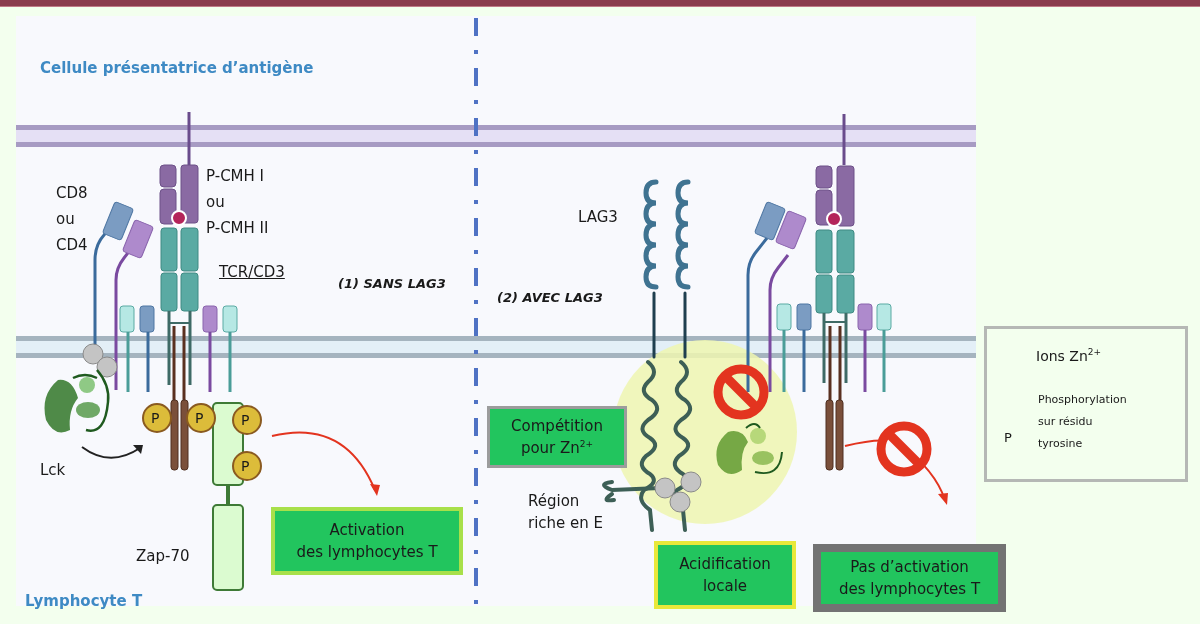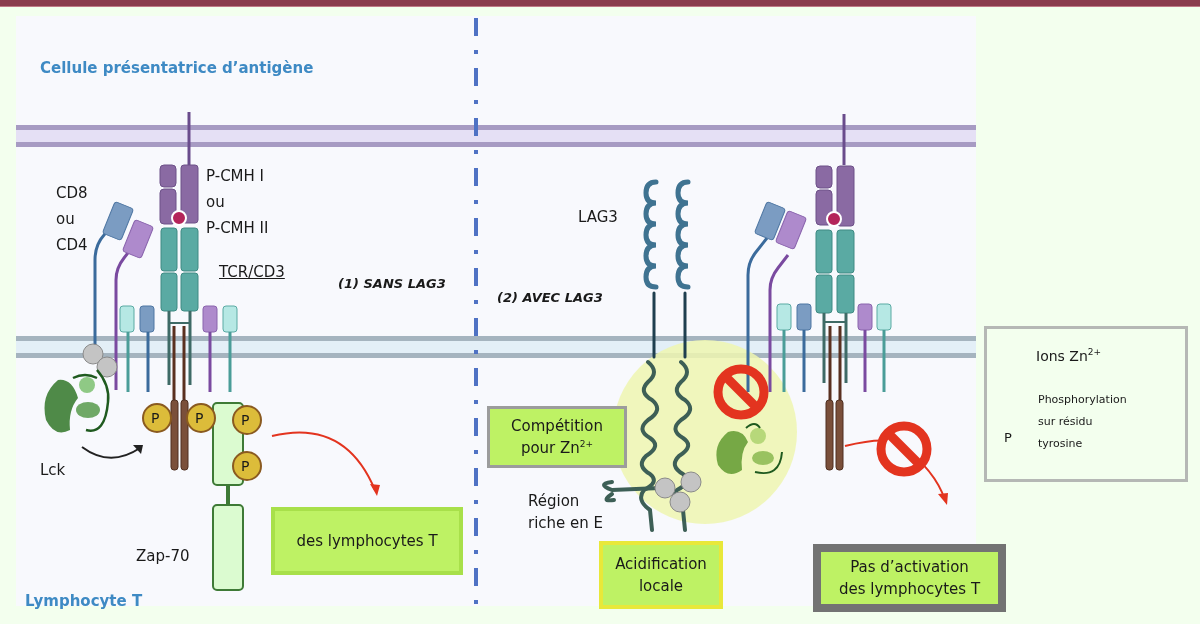--- a/index.html
+++ b/index.html
@@ -8,21 +8,21 @@
     background: #f3ffee;
     font-family: "DejaVu Sans", sans-serif;
   }
   .topbar { position: absolute; left: 0; top: 0; width: 1200px; height: 6px; background: #8b3c4e; border-bottom: 1px solid #c07a88; }
   .panel { position: absolute; left: 16px; top: 16px; width: 960px; height: 590px; background: #f8f9fd; }
   svg.diagram { position: absolute; left: 0; top: 0; width: 1200px; height: 624px; }
   .t { position: absolute; color: #1a1a1a; font-family: "DejaVu Sans", sans-serif; font-size: 15px; line-height: 20px; white-space: nowrap; }
   .blue-title { color: #3e8ac4; font-weight: bold; font-size: 15px; margin-top: 8px; }
   .center { text-align: left; }
   .italic-bold { font-style: italic; font-weight: bold; font-size: 13px; }
-  .box { position: absolute; background: #bef264; box-sizing: border-box; display: flex; align-items: center; justify-content: center; text-align: center; font-size: 15px; line-height: 22px; color: #1a1a1a; }
+  .box { position: absolute; background: #22c55e; box-sizing: border-box; display: flex; align-items: center; justify-content: center; text-align: center; font-size: 15px; line-height: 22px; color: #1a1a1a; }
   .box-green { border: 4px solid #a8e04a; }
   .box-yellow { border: 4px solid #e8e83a; }
   .box-red { border: 8px solid #737373; }
   .box-grey { border: 3px solid #9c9c9c; }
   .legend { position: absolute; left: 984px; top: 326px; width: 204px; height: 156px; border: 3px solid #b5b8b5; box-sizing: border-box; background: #f3ffee; }
   sup { font-size: 9px; vertical-align: 6px; line-height: 0; }
 </style>
 </head>
 <body>
 
@@ -233,30 +233,31 @@
 <span class="t italic-bold" style="left:338px;top:274px;">(1) SANS LAG3</span>
 <span class="t italic-bold" style="left:497px;top:288px;">(2) AVEC LAG3</span>
 <span class="t" style="left:578px;top:207px;">LAG3</span>
 <div class="t center" style="left:528px;top:490px;width:86px;line-height:22px;">
   <div>Région</div>
   <div>riche en E</div>
 </div>
 
 <div class="box box-green" style="left:271px;top:507px;width:192px;height:68px;">
   <div>
+    <div>Activation</div>
     <div>des lymphocytes T</div>
   </div>
 </div>
 <div class="box box-grey" style="left:487px;top:406px;width:140px;height:62px;">
   <div>
     <div>Compétition</div>
     <div><span>pour Zn</span><sup>2+</sup></div>
   </div>
 </div>
-<div class="box box-yellow" style="left:599px;top:541px;width:124px;height:68px;">
+<div class="box box-yellow" style="left:654px;top:541px;width:142px;height:68px;">
   <div>
     <div>Acidification</div>
     <div>locale</div>
   </div>
 </div>
 <div class="box box-red" style="left:813px;top:544px;width:193px;height:68px;">
   <div>
     <div>Pas d’activation</div>
     <div>des lymphocytes T</div>
   </div>

